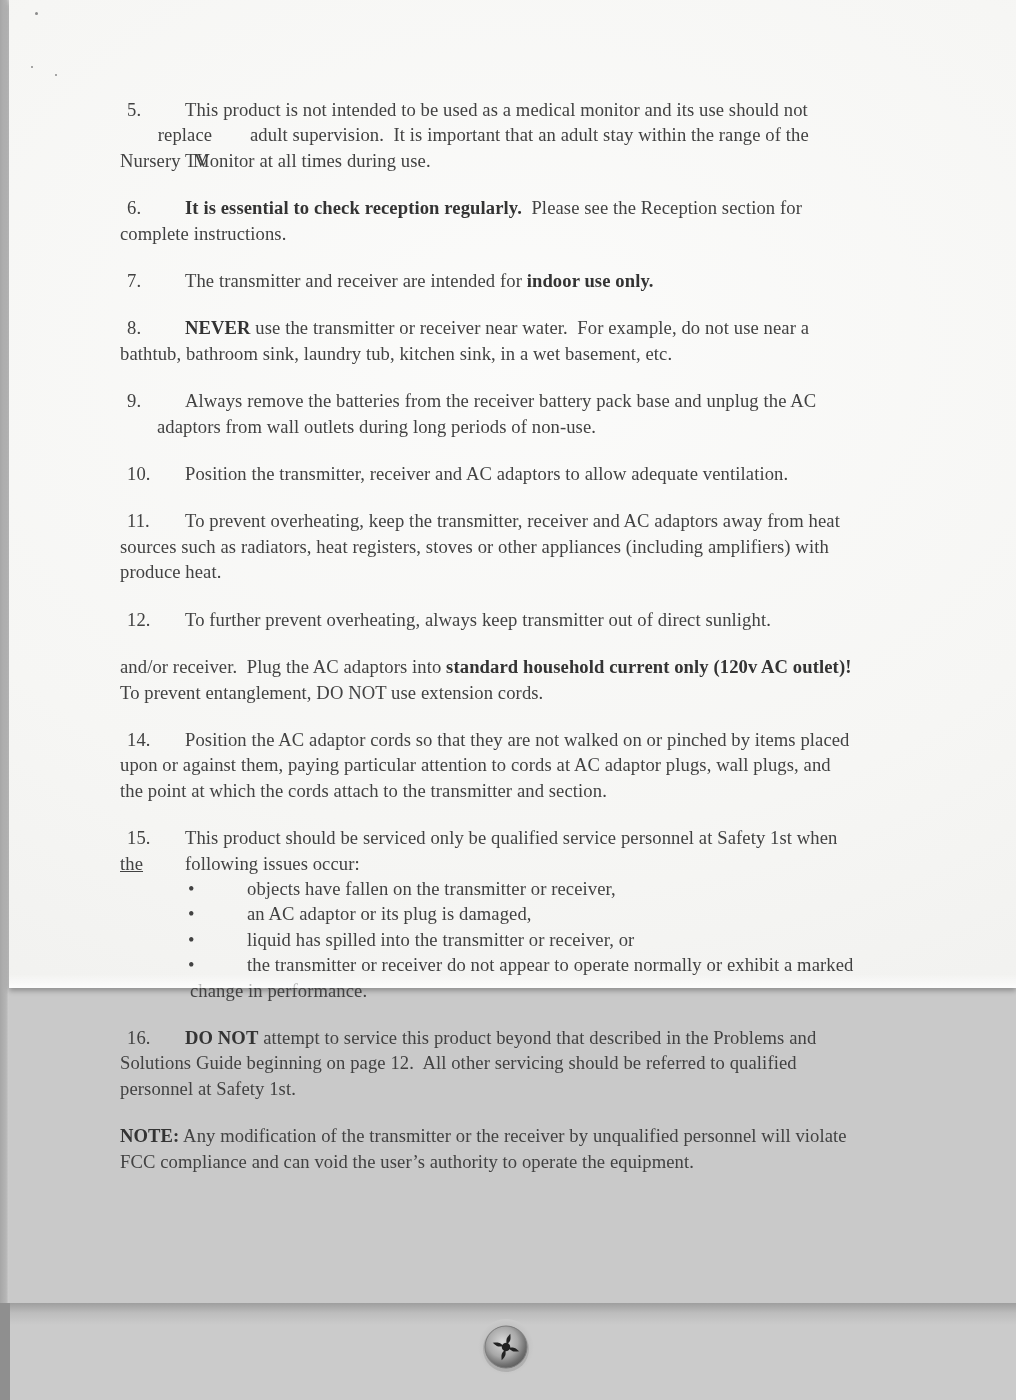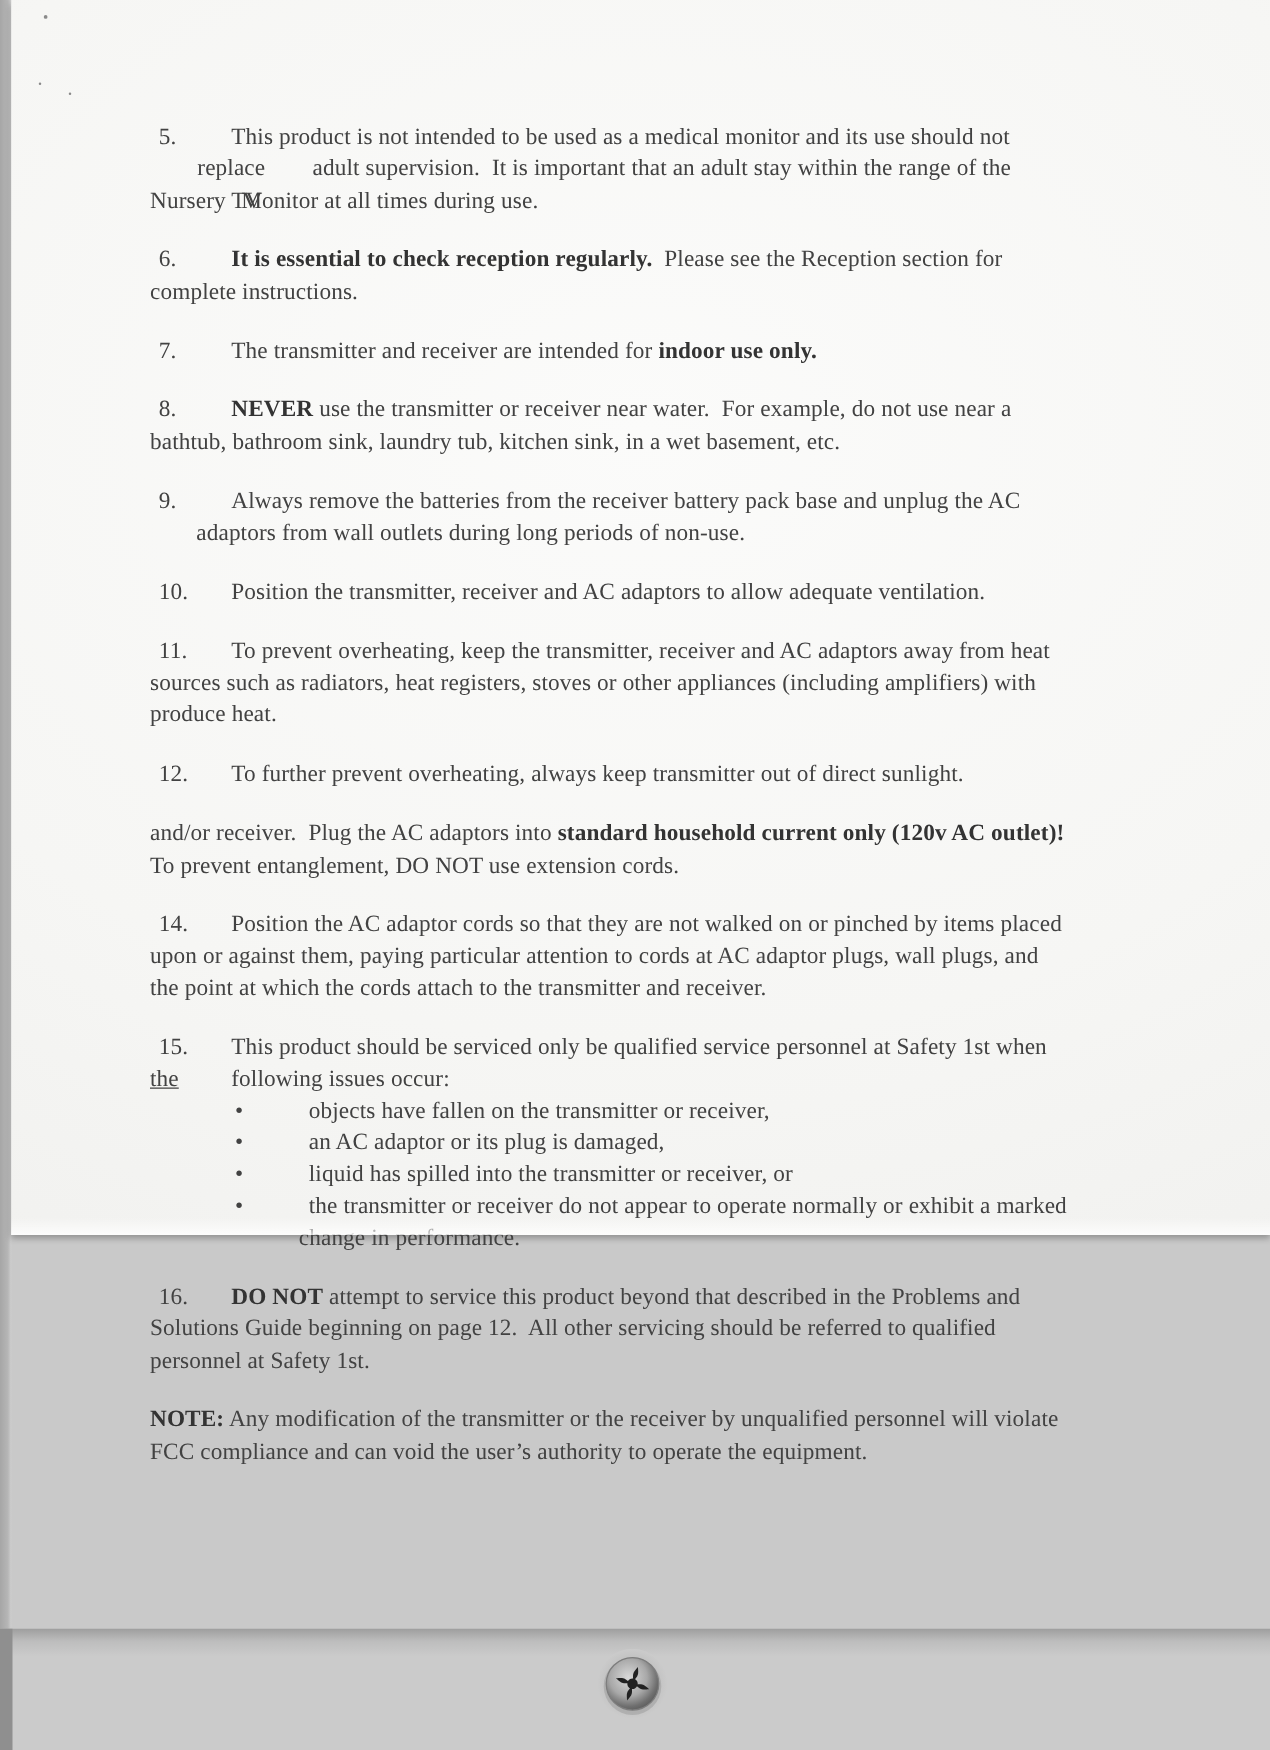--- a/index.html
+++ b/index.html
@@ -50,21 +50,21 @@
     display: inline-block; width: 65px; padding-left: 7px; box-sizing: border-box;
   }
   .col { display: inline-block; box-sizing: border-box; }
   .w-replace { width: 130px; text-align: center; }
   .w-nursery { width: 73px; }
   .w-the { width: 65px; text-decoration: underline; }
   .indent { margin-left: 37px; }
   b, .bold { font-weight: bold; color: #333333; }
   .bullet-line { white-space: pre; margin-left: 65px; }
   .bullet-dot { display: inline-block; width: 62px; padding-left: 3px; box-sizing: border-box; }
-  .bullet-wrap2 { margin-left: 119px; white-space: pre; }
+  .bullet-wrap2 { margin-left: 70px; white-space: pre; }
   
   .screw {
     position: absolute; left: 478px; top: 1319px; width: 56px; height: 56px;
   }
 </style>
 </head>
 <body>
 
 <div class="left-edge-strip"></div>
 <div class="mount-surface"></div>
@@ -117,21 +117,21 @@
     </div>
 
     <div class="para">
       <div class="line"><span>and/or receiver.  Plug the AC adaptors into </span><b>standard household current only (120v AC outlet)!</b></div>
       <div class="line"><span>To prevent entanglement, DO NOT use extension cords.</span></div>
     </div>
 
     <div class="para">
       <div class="line"><span class="num">14.</span><span>Position the AC adaptor cords so that they are not walked on or pinched by items placed</span></div>
       <div class="line"><span>upon or against them, paying particular attention to cords at AC adaptor plugs, wall plugs, and</span></div>
-      <div class="line"><span>the point at which the cords attach to the transmitter and receiver.</span></div>
+      <div class="line"><span>the point at which the cords attach to the transmitter and section.</span></div>
     </div>
 
     <div class="para">
       <div class="line"><span class="num">15.</span><span>This product should be serviced only be qualified service personnel at Safety 1st when</span></div>
       <div class="line"><span class="col w-the">the</span><span>following issues occur:</span></div>
       <div class="bullet-line"><span class="bullet-dot">•</span><span>objects have fallen on the transmitter or receiver,</span></div>
       <div class="bullet-line"><span class="bullet-dot">•</span><span>an AC adaptor or its plug is damaged,</span></div>
       <div class="bullet-line"><span class="bullet-dot">•</span><span>liquid has spilled into the transmitter or receiver, or</span></div>
       <div class="bullet-line"><span class="bullet-dot">•</span><span>the transmitter or receiver do not appear to operate normally or exhibit a marked</span></div>
       <div class="bullet-wrap2"><span>change in performance.</span></div>

